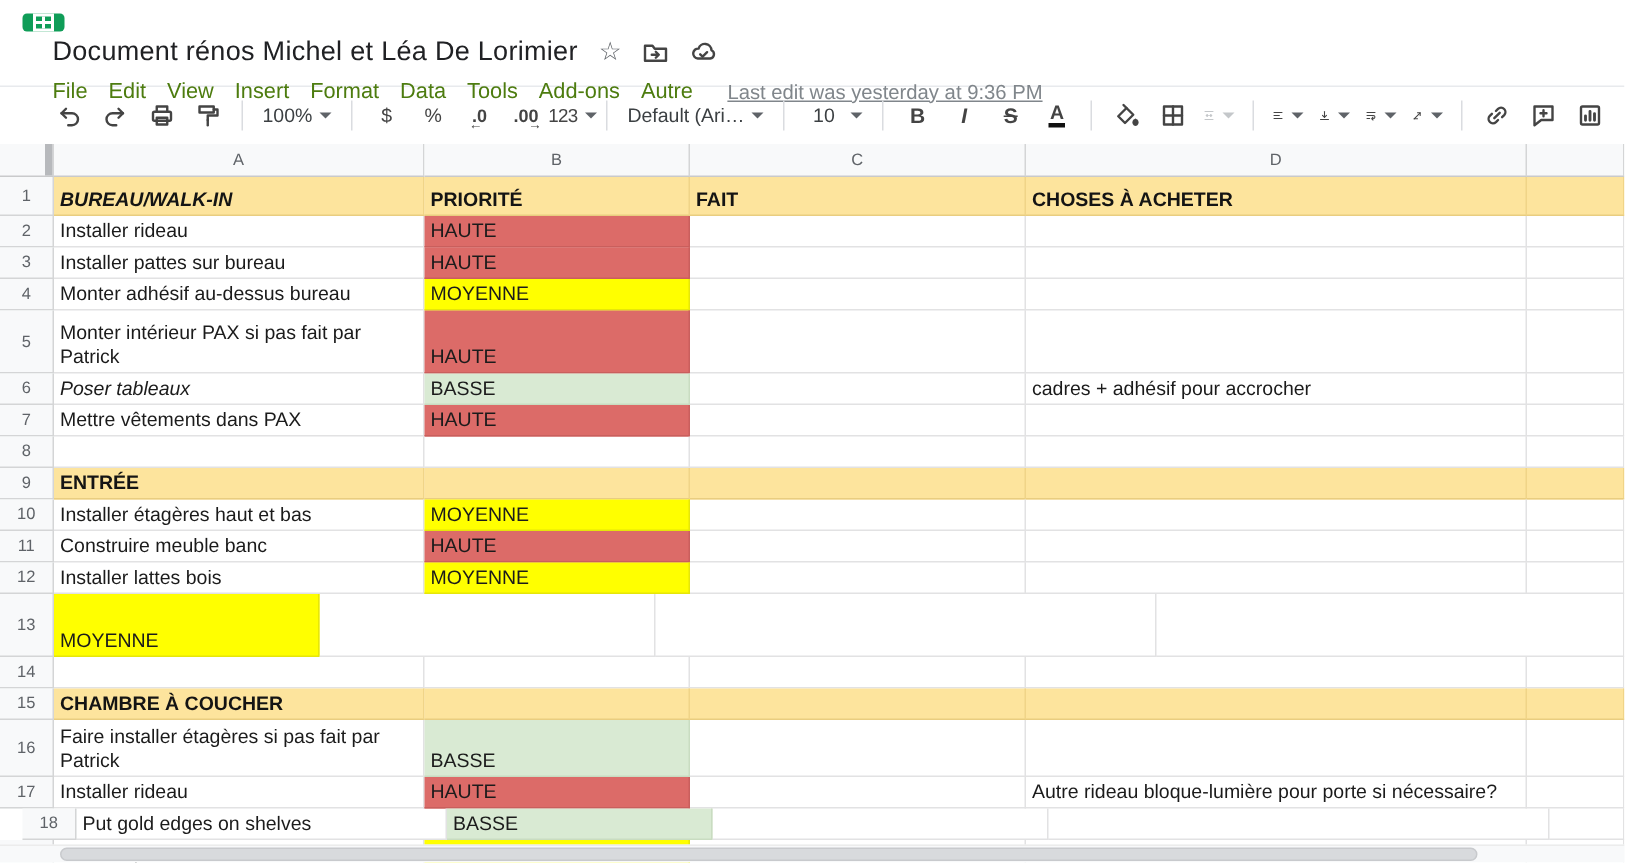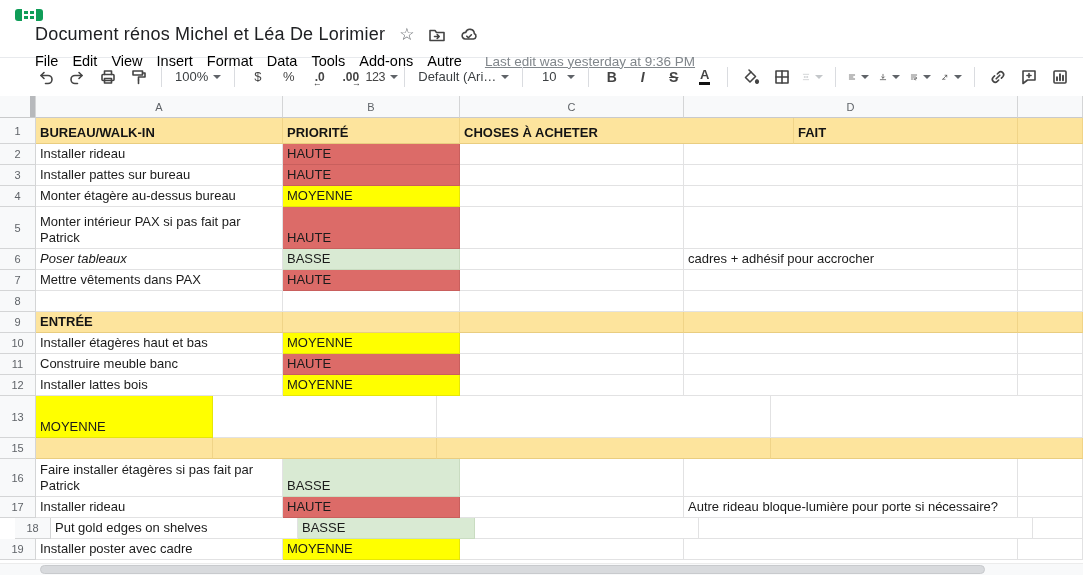--- a/index.html
+++ b/index.html
@@ -12,21 +12,21 @@
           display:flex; align-items:center; justify-content:center; }
   .logo-grid { width:14px; height:12px; border:2px solid #fff; position:relative; }
   .logo-grid::before { content:""; position:absolute; left:0; right:0; top:3px; height:2px; background:#fff; }
   .logo-grid::after { content:""; position:absolute; top:0; bottom:0; left:4px; width:2px; background:#fff; }
   .head-block { margin-left:20px; display:flex; flex-direction:column; }
   .title-row { display:flex; align-items:center; height:27px; }
   .doc-title { font-size:18px; color:#202124; letter-spacing:.2px; white-space:nowrap; }
   .tchip { margin-left:14px; color:#5f6368; font-size:17px; line-height:1; cursor:pointer;
            display:flex; align-items:center; }
   .menu-row { display:flex; align-items:center; height:26px; margin-left:-7px; }
-  .menu-item { padding:2px 7px; font-size:14.5px; color:#000000; border-radius:3px; cursor:pointer; }
+  .menu-item { padding:2px 7px; font-size:14.5px; color:#4d7c0f; border-radius:3px; cursor:pointer; }
   .last-edit { margin-left:16px; font-size:13.5px; color:#80868b; text-decoration:underline; cursor:pointer; }
 
   
   .toolbar { height:38px; border-top:1px solid #e8eaed; display:flex; align-items:center;
              padding-left:30px; color:#444; }
   .tbtn { height:26px; min-width:27px; padding:0 3px; margin:0 2px; border-radius:3px;
           display:flex; align-items:center; justify-content:center; cursor:pointer;
           font-size:13px; color:#444; position:relative; }
   .sep { width:1px; height:20px; background:#dadce0; margin:0 7px; flex:none; }
   .caret { width:0; height:0; border-left:4px solid transparent; border-right:4px solid transparent;
@@ -281,32 +281,32 @@
   <div class="col-head" style="width: 247px;">A</div>
       <div class="col-head" style="width: 177px;">B</div>
       <div class="col-head" style="width: 224px;">C</div>
       <div class="col-head" style="width: 334px;">D</div>
       <div class="col-head" style="flex: 1 1 auto;"></div>
     </div>
   <div id="rows">
 
   <div class="grid-row" style="height: 26px;">
         <div class="row-head">1</div>
-        <div class="cell band" style="width: 247px;">
+        <div class="cell band" style="width: 247px; font-style: italic;">
           <span>BUREAU/WALK-IN</span>
         </div>
         <div class="cell band" style="width: 177px;">
           <span>PRIORITÉ</span>
         </div>
+        <div class="cell band" style="width: 224px;">
+          <span>FAIT</span>
+        </div>
         <div class="cell band" style="width: 334px;">
           <span>CHOSES À ACHETER</span>
         </div>
-        <div class="cell band" style="width: 224px;">
-          <span>FAIT</span>
-        </div>
         <div class="cell flexfill band"></div>
       </div>
       <div class="grid-row" style="height: 21px;">
         <div class="row-head">2</div>
         <div class="cell" style="width: 247px;">
           <span>Installer rideau</span>
         </div>
         <div class="cell bg-red" style="width: 177px;">
           <span>HAUTE</span>
         </div>
@@ -322,21 +322,21 @@
         <div class="cell bg-red" style="width: 177px;">
           <span>HAUTE</span>
         </div>
         <div class="cell" style="width: 224px;"></div>
         <div class="cell" style="width: 334px;"></div>
         <div class="cell flexfill"></div>
       </div>
       <div class="grid-row" style="height: 21px;">
         <div class="row-head">4</div>
         <div class="cell" style="width: 247px;">
-          <span>Monter étagère au-dessus bureau</span>
+          <span>Monter adhésif au-dessus bureau</span>
         </div>
         <div class="cell bg-yellow" style="width: 177px;">
           <span>MOYENNE</span>
         </div>
         <div class="cell" style="width: 224px;"></div>
         <div class="cell" style="width: 334px;"></div>
         <div class="cell flexfill"></div>
       </div>
       <div class="grid-row" style="height: 42px;">
         <div class="row-head">5</div>
@@ -433,21 +433,32 @@
       <div class="grid-row" style="height: 42px;">
         <div class="row-head">13</div>
         <div class="cell bg-yellow" style="width: 177px;">
           <span>MOYENNE</span>
         </div>
         <div class="cell" style="width: 224px;"></div>
         <div class="cell" style="width: 334px;"></div>
         <div class="cell flexfill"></div>
       </div>
       <div class="grid-row" style="height: 21px;">
+        <div class="row-head">14</div>
+        <div class="cell" style="width: 247px;"></div>
+        <div class="cell" style="width: 177px;"></div>
+        <div class="cell" style="width: 224px;"></div>
+        <div class="cell" style="width: 334px;"></div>
+        <div class="cell flexfill"></div>
+      </div>
+      <div class="grid-row" style="height: 21px;">
         <div class="row-head">15</div>
+        <div class="cell band" style="width: 247px;">
+          <span>CHAMBRE À COUCHER</span>
+        </div>
         <div class="cell band" style="width: 177px;"></div>
         <div class="cell band" style="width: 224px;"></div>
         <div class="cell band" style="width: 334px;"></div>
         <div class="cell flexfill band"></div>
       </div>
       <div class="grid-row" style="height: 38px;">
         <div class="row-head">16</div>
         <div class="cell" style="width: 247px;">
           <span>Faire installer étagères si pas fait par Patrick</span>
         </div>

